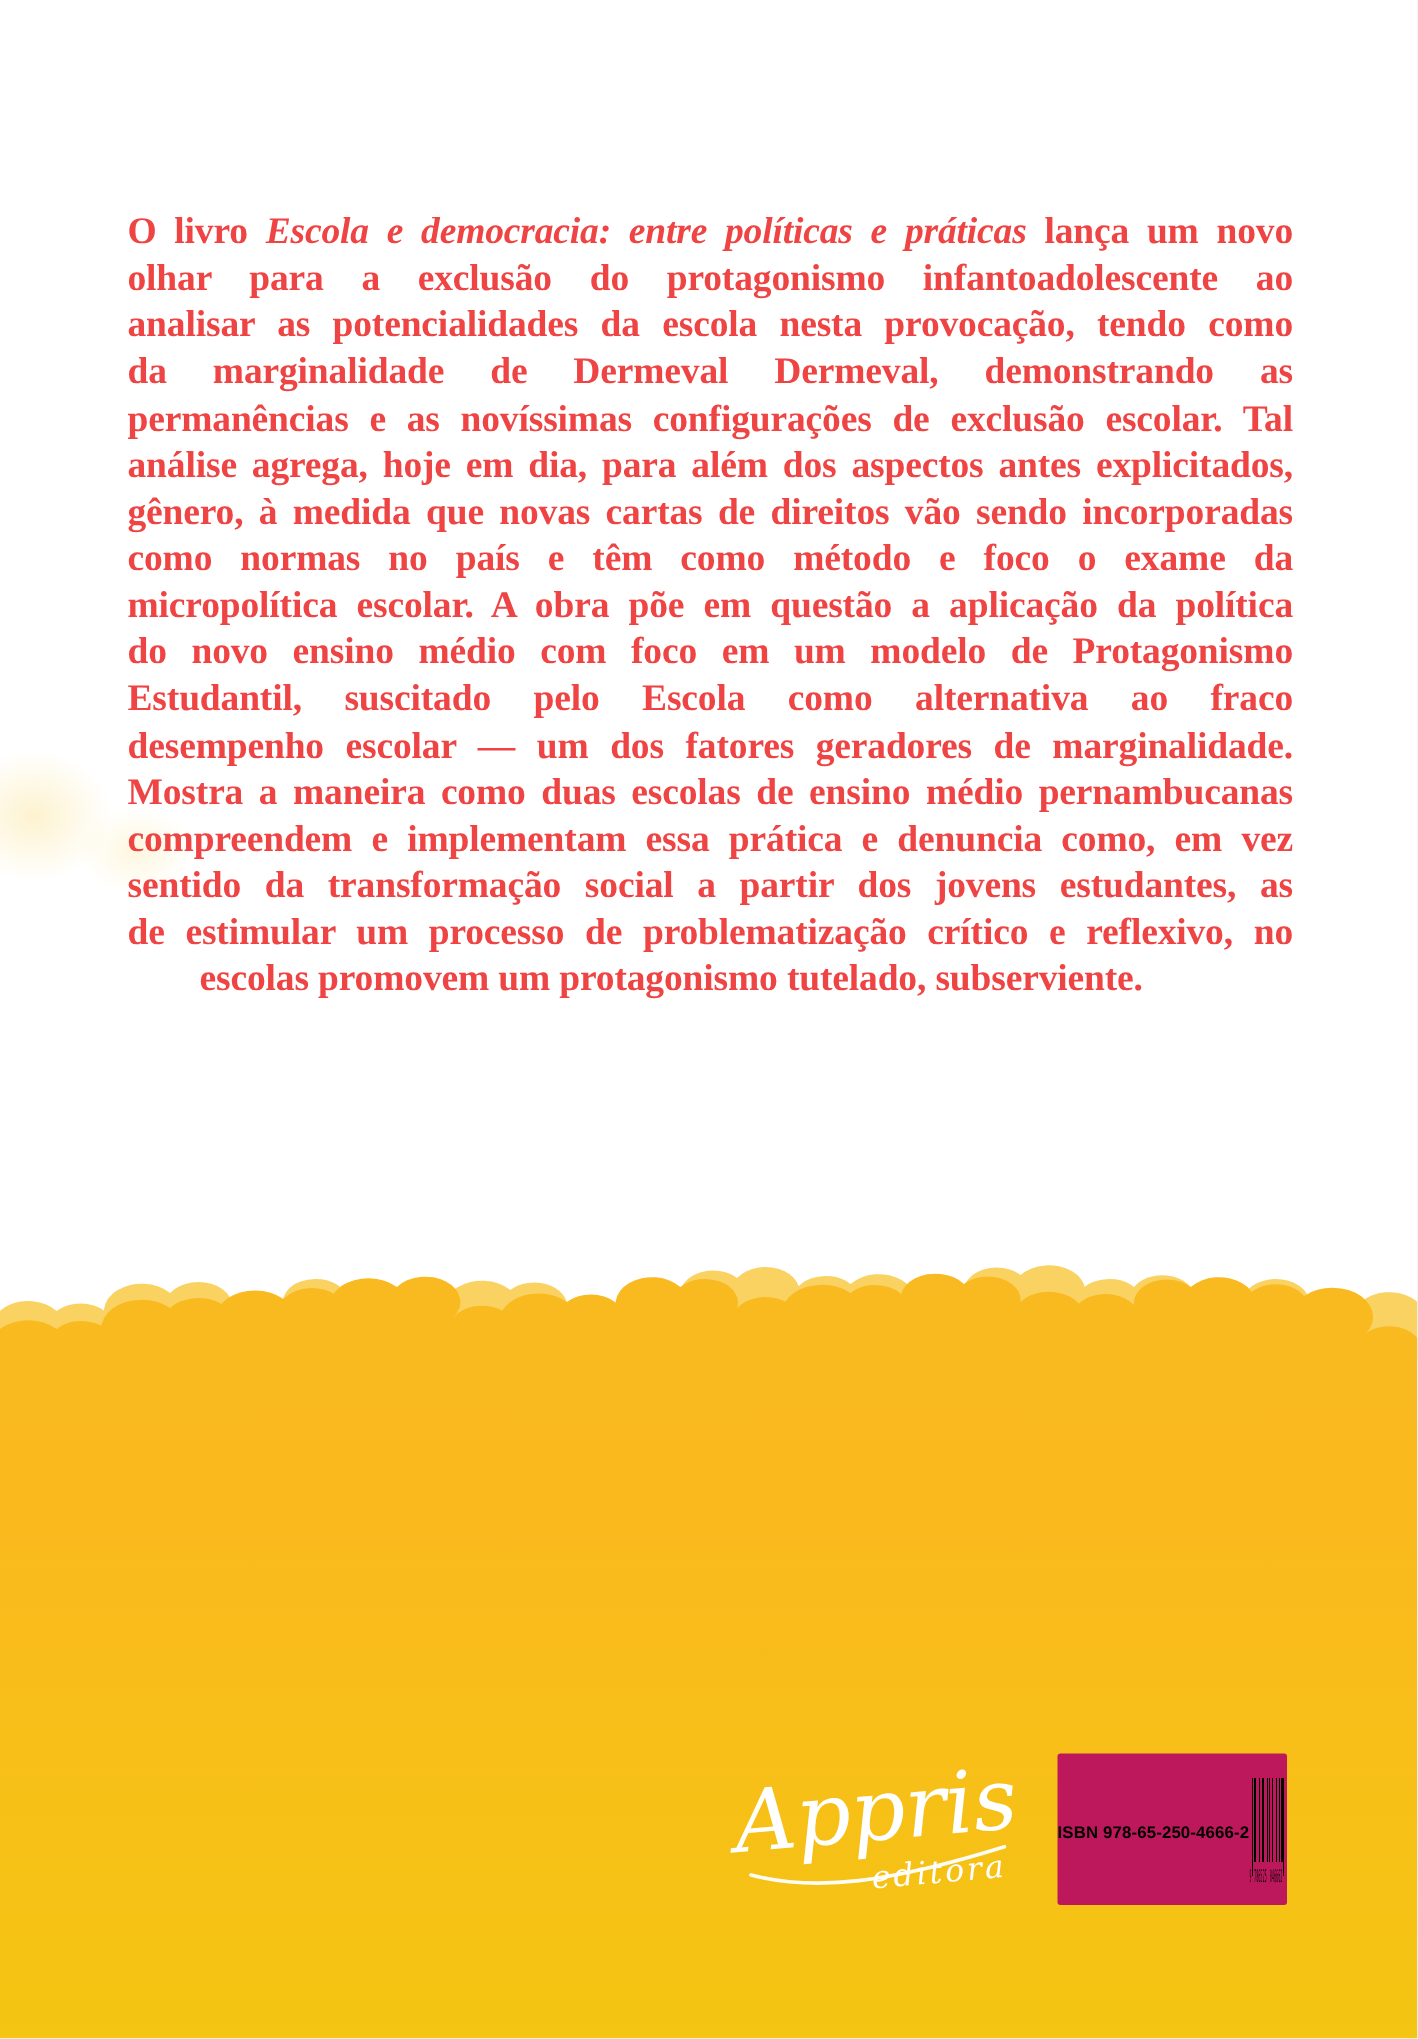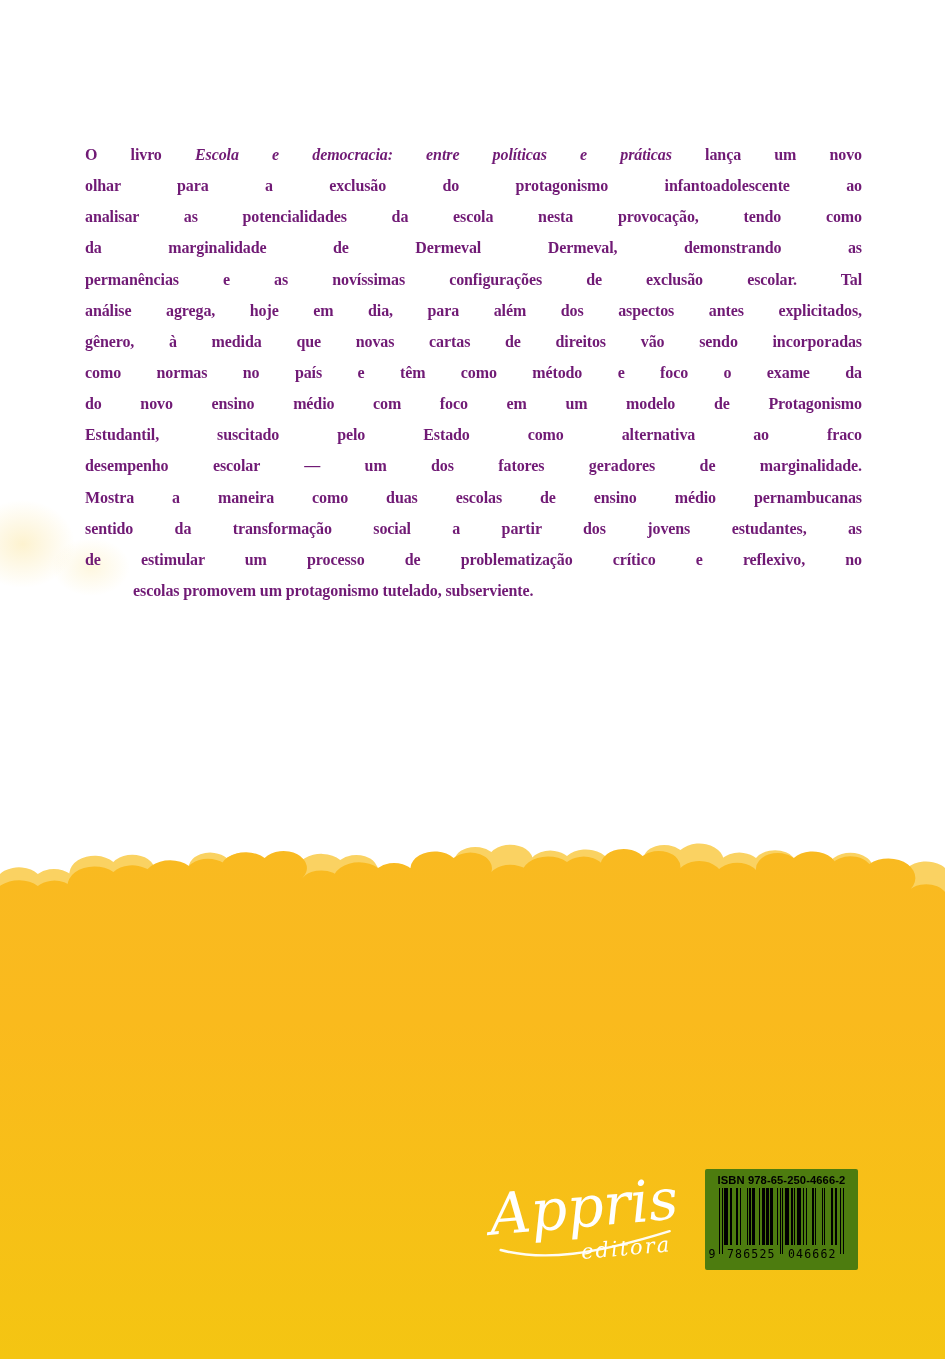--- a/index.html
+++ b/index.html
@@ -13,43 +13,43 @@
   }
   
   .smudge{position:absolute;border-radius:50%;pointer-events:none;}
   .smudge.s1{left:-30px;top:500px;width:105px;height:88px;
     background:radial-gradient(closest-side, rgba(250,222,130,0.38), rgba(250,222,130,0));}
   .smudge.s2{left:52px;top:538px;width:78px;height:58px;
     background:radial-gradient(closest-side, rgba(250,226,140,0.28), rgba(250,226,140,0));}
   
   .synopsis{
     position:absolute;left:85px;top:139px;width:777px;
-    color:#701a75;
-    font-size:16px;font-weight:bold;
+    color:#ef4444;
+    font-size:25px;font-weight:bold;
     line-height:31.15px;
     letter-spacing:-0.1px;
   }
   .synopsis .line{
     text-align:justify;
     text-align-last:justify;
     white-space:normal;
     height:31.15px;overflow:visible;
   }
   .synopsis .line.last{text-align-last:left;margin-left:48px;}
   .synopsis em{font-style:italic;font-weight:bold;}
   
   #wave-svg{position:absolute;left:0;top:840px;width:945px;height:519px;display:block;}
   
   .logo{position:absolute;left:483px;top:1160px;width:210px;height:115px;}
   .logo svg{display:block;width:100%;height:100%;}
   
   .barcode-box{
     position:absolute;left:705px;top:1169px;width:153px;height:101px;
-    background:#4d7c0f;border-radius:2px;
-    display:flex;flex-direction:column;align-items:center;
+    background:#be185d;border-radius:2px;
+    display:flex;flex-direction:row;align-items:center;
   }
   .isbn-label{
     margin-top:5px;
     font-family:"Liberation Sans", sans-serif;
     font-size:11.2px;font-weight:600;color:#000;
     letter-spacing:0.1px;white-space:nowrap;
   }
   #ean-svg{display:block;margin-top:2px;width:147px;height:71px;}
   #ean-svg text{font-family:"DejaVu Sans Mono", monospace;fill:#000;}
 </style>
@@ -63,24 +63,26 @@
 
   <div class="synopsis">
     <div class="line"><span>O livro </span><em>Escola e democracia: entre políticas e práticas</em><span> lança um novo</span></div>
     <div class="line">olhar para a exclusão do protagonismo infantoadolescente ao</div>
     <div class="line">analisar as potencialidades da escola nesta provocação, tendo como</div>
     <div class="line">da marginalidade de Dermeval Dermeval, demonstrando as</div>
     <div class="line">permanências e as novíssimas configurações de exclusão escolar. Tal</div>
     <div class="line">análise agrega, hoje em dia, para além dos aspectos antes explicitados,</div>
     <div class="line">gênero, à medida que novas cartas de direitos vão sendo incorporadas</div>
     <div class="line">como normas no país e têm como método e foco o exame da</div>
+    <div class="line">micropolítica escolar. A obra põe em questão a aplicação da política</div>
     <div class="line">do novo ensino médio com foco em um modelo de Protagonismo</div>
-    <div class="line">Estudantil, suscitado pelo Estado como alternativa ao fraco</div>
+    <div class="line">Estudantil, suscitado pelo Escola como alternativa ao fraco</div>
     <div class="line">desempenho escolar — um dos fatores geradores de marginalidade.</div>
     <div class="line">Mostra a maneira como duas escolas de ensino médio pernambucanas</div>
+    <div class="line">compreendem e implementam essa prática e denuncia como, em vez</div>
     <div class="line">sentido da transformação social a partir dos jovens estudantes, as</div>
     <div class="line">de estimular um processo de problematização crítico e reflexivo, no</div>
     <div class="line last">escolas promovem um protagonismo tutelado, subserviente.</div>
   </div>
 
   <svg id="wave-svg" viewBox="0 0 945 519" preserveAspectRatio="none">
     <defs>
       <linearGradient id="goldgrad" gradientUnits="userSpaceOnUse" x1="0" y1="0" x2="0" y2="519">
         <stop offset="0" stop-color="#F9BA21"></stop>
         <stop offset="0.35" stop-color="#FABA1D"></stop>

